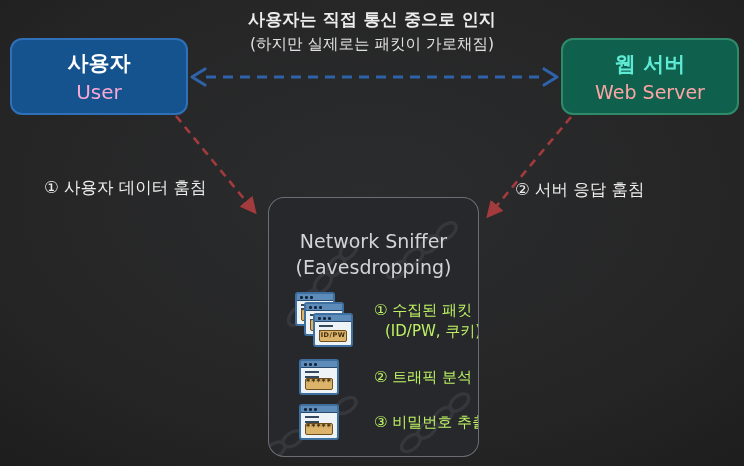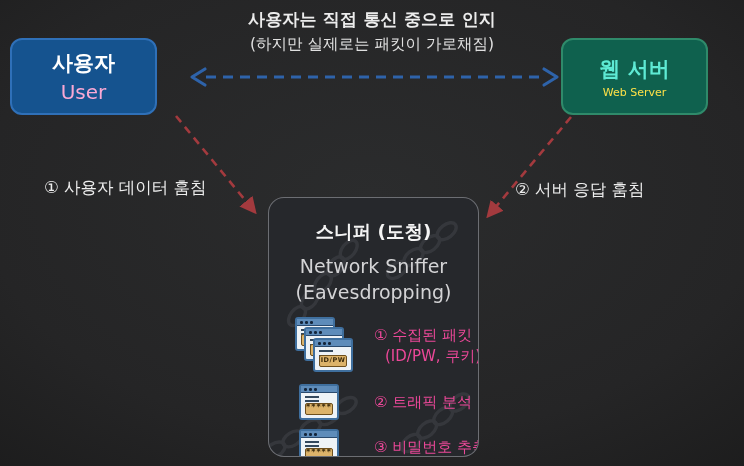--- a/index.html
+++ b/index.html
@@ -9,52 +9,52 @@
     font-family:"DejaVu Sans","Liberation Sans",sans-serif;
     color:#ececec;
   }
   .abs{position:absolute;}
   
   .caption{left:0;right:0;top:8px;text-align:center;z-index:4;}
   .caption .l1{font-size:17px;font-weight:600;color:#ececec;letter-spacing:.2px;}
   .caption .l2{font-size:15.5px;color:#e0e0e0;margin-top:3px;}
   
   .node{
-    width:147px;height:77px;border-radius:12px;z-index:3;
+    width:178px;height:77px;border-radius:12px;z-index:3;
     display:flex;flex-direction:column;align-items:center;justify-content:center;gap:3px;
     box-sizing:border-box;
   }
   .node-user{left:10px;top:38px;background:#15538f;border:2px solid #2f70b8;}
   .node-server{left:561px;top:38px;background:#0f614e;border:2px solid #2f8a6a;}
   .node .t{font-size:21px;font-weight:bold;}
   .node-user .t{color:#ffffff;}
   .node-user .s{font-size:20px;color:#f9a8d4;}
   .node-server .t{color:#5eead4;}
-  .node-server .s{font-size:11px;color:#fde047;text-align:center;}
+  .node-server .s{font-size:19px;color:#fca5a5;text-align:center;}
   
   .arrow-layer{left:0;top:0;z-index:2;}
   
   .steal-label{font-size:16.5px;color:#eeeeee;z-index:4;white-space:nowrap;}
   .steal-left{left:44px;top:177px;}
   .steal-right{left:515px;top:179px;}
   
   .sniffer{
     left:268px;top:197px;width:211px;height:260px;border-radius:16px;z-index:3;
     background:#26282c;border:1px solid rgba(165,168,174,.55);
     box-sizing:border-box;overflow:hidden;
   }
   .chains{position:absolute;left:0;top:0;pointer-events:none;}
   .sniffer-content{position:relative;z-index:1;padding-top:21px;}
   .sniffer-title{text-align:center;font-size:18.5px;font-weight:bold;color:#f4f4f4;}
   .sniffer-sub{text-align:center;font-size:19px;color:#d4d4d6;line-height:1.35;}
   .sniffer-sub.first{margin-top:10px;}
   .items{margin-top:12px;display:flex;flex-direction:column;gap:9px;padding-left:26px;}
   .item-row{display:flex;align-items:center;gap:13px;}
   .icon-col{width:66px;display:flex;justify-content:flex-start;flex:0 0 66px;}
-  .item-text{font-size:15px;color:#ec4899;line-height:1.4;white-space:nowrap;}
+  .item-text{font-size:15px;color:#bef264;line-height:1.4;white-space:nowrap;}
   .item-text .sub{padding-left:11px;}
   
   .mini-win{
     position:relative;width:40px;height:34px;background:#eef3f7;
     border:2px solid #3f6f9e;border-radius:3px;box-sizing:border-box;
   }
   .mini-bar{height:6px;background:#5e8cba;border-bottom:1px solid #2a4a6e;
     display:flex;align-items:center;gap:2.5px;padding-left:3px;}
   .mini-dot{width:2.5px;height:2.5px;border-radius:50%;background:#14253a;}
   .mini-lines{margin:3px 0 0 4px;width:14px;height:9px;
@@ -139,21 +139,20 @@
           <ellipse cx="0" cy="0" rx="11" ry="6.5"></ellipse>
             <ellipse cx="21" cy="0" rx="11" ry="6.5"></ellipse>
           <ellipse cx="42" cy="0" rx="11" ry="6.5"></ellipse>
             <ellipse cx="63" cy="0" rx="11" ry="6.5"></ellipse>
           <ellipse cx="84" cy="0" rx="11" ry="6.5"></ellipse>
         </g>
       </g>
     </svg>
 
     <div class="sniffer-content">
-      <div class="sniffer-title">스니퍼 (도청)</div>
       <div class="sniffer-sub first">Network Sniffer</div>
       <div class="sniffer-sub">(Eavesdropping)</div>
 
       <div class="items">
 
         <div class="item-row">
           <div class="icon-col">
             <div class="icon-stack">
               <div class="mini-win w1">
                 <div class="mini-bar">

